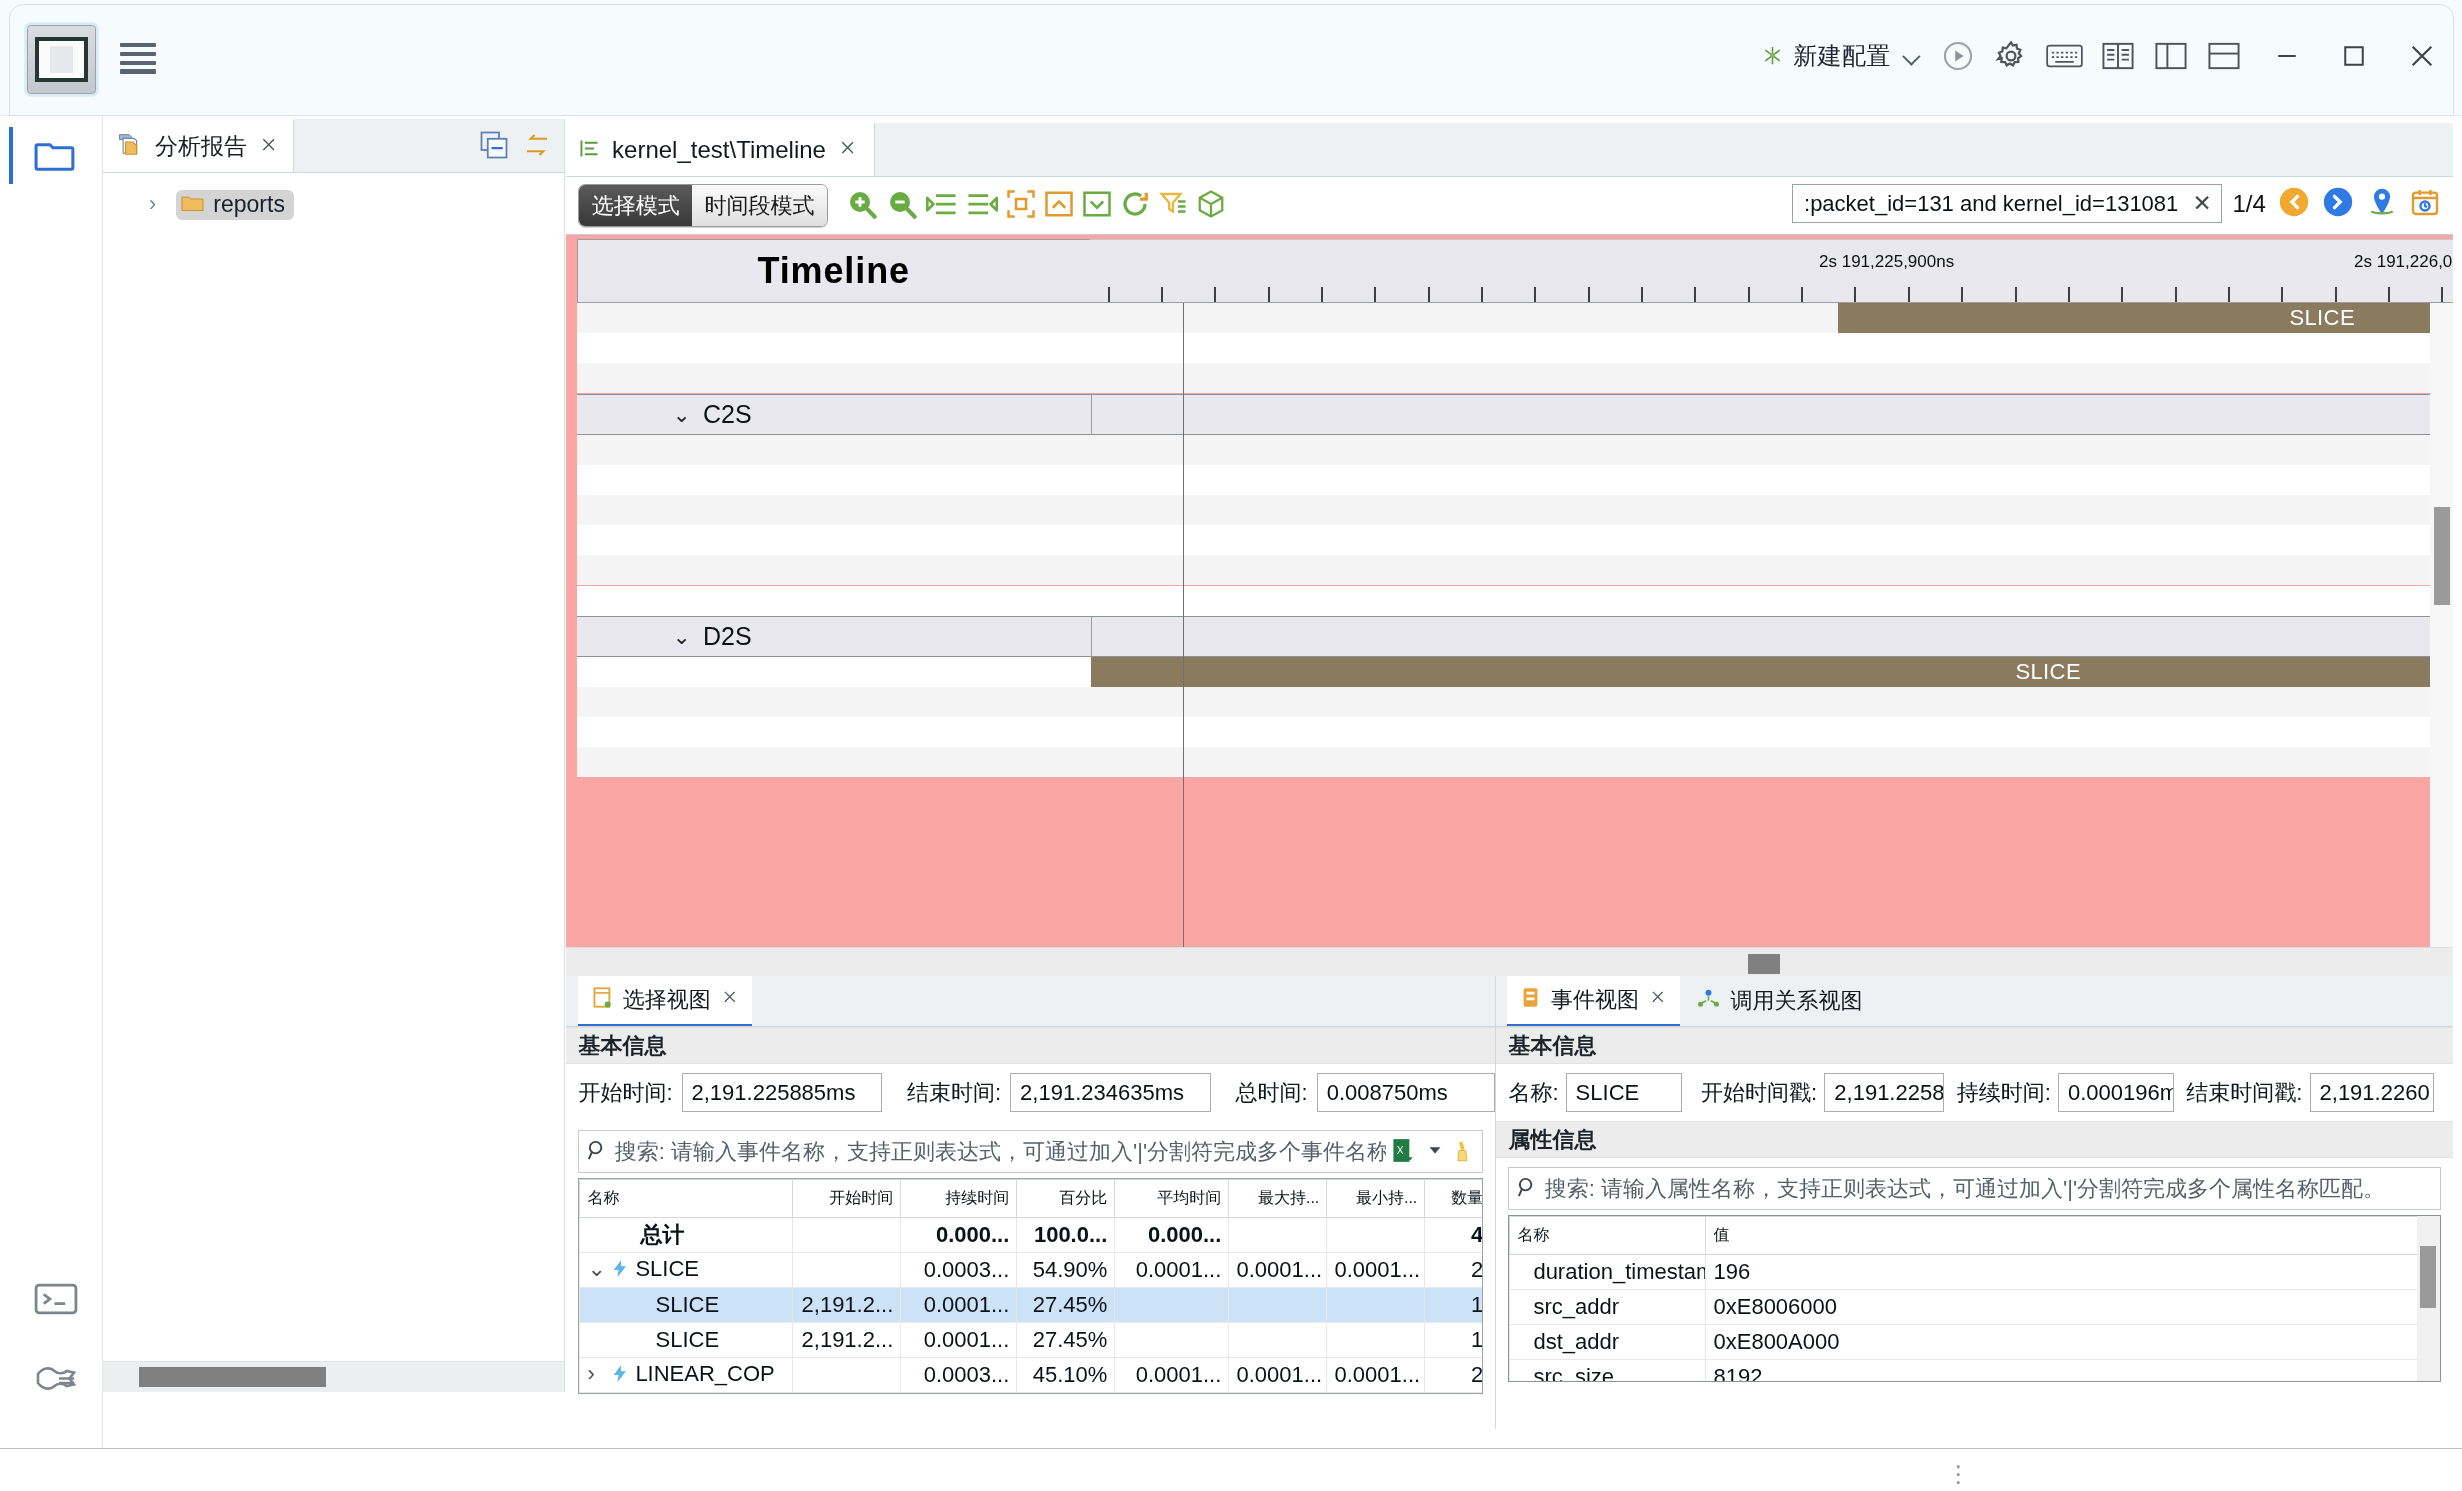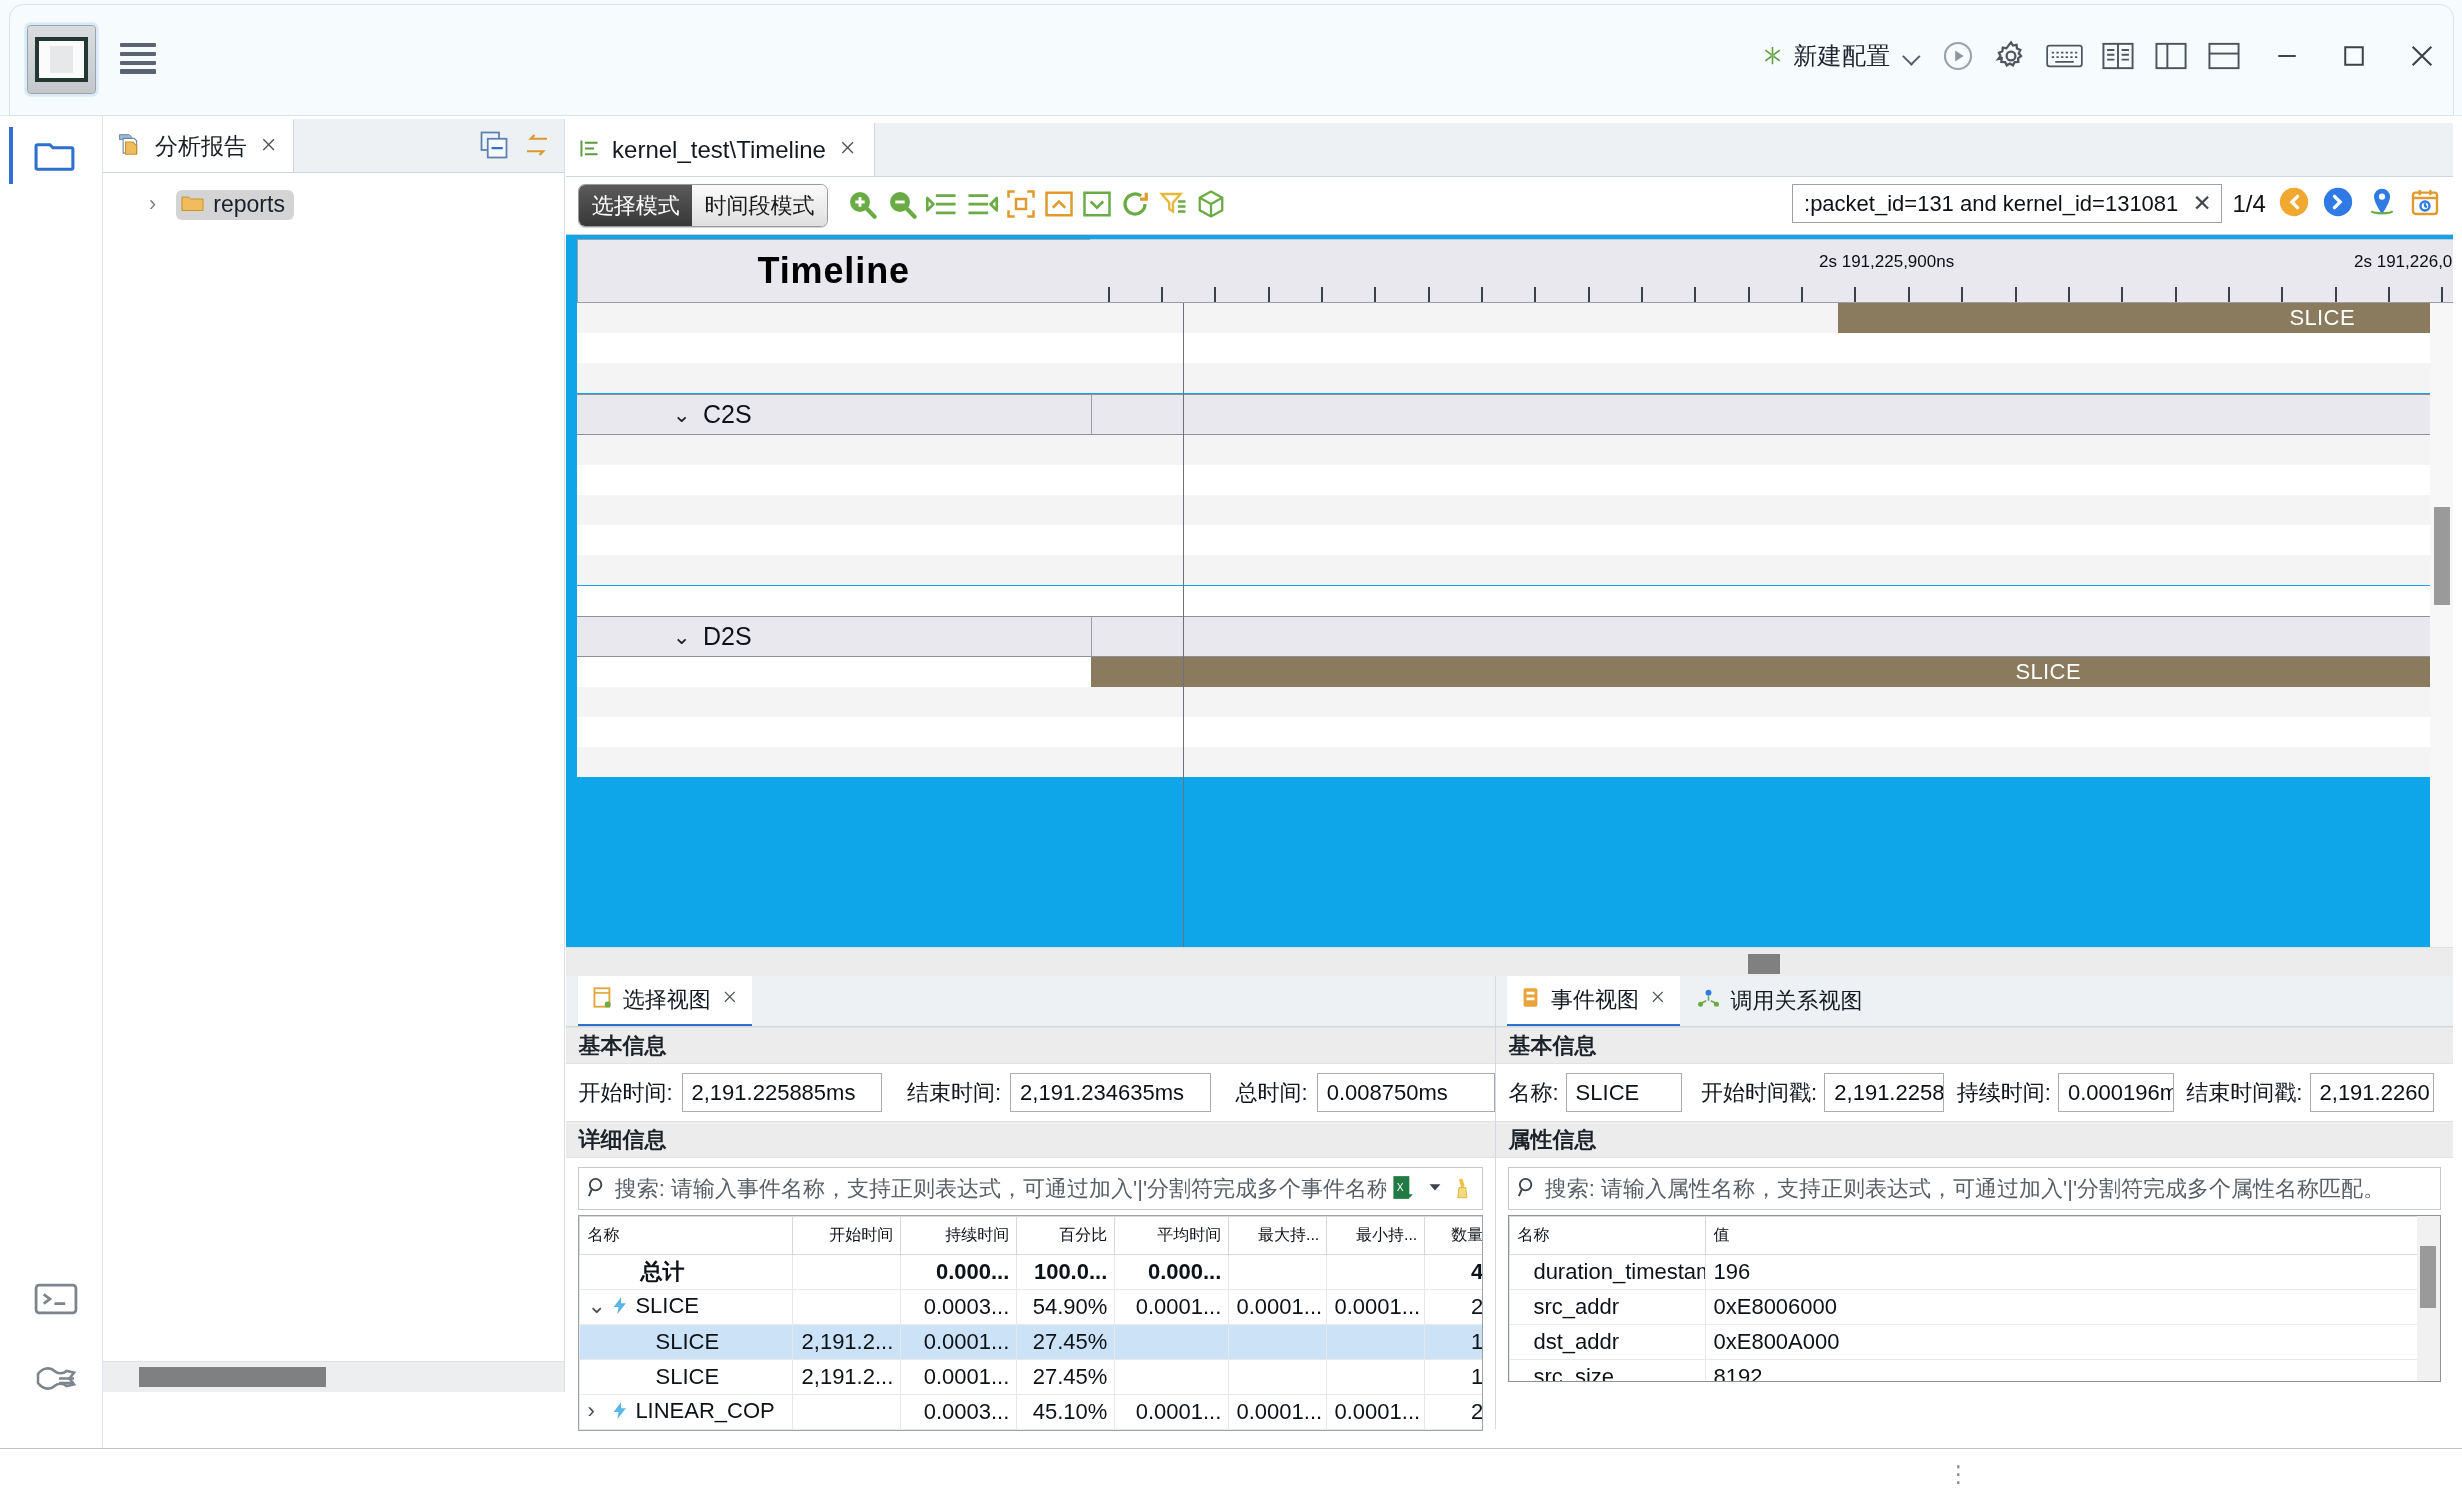--- a/index.html
+++ b/index.html
@@ -107,21 +107,21 @@
   .filterwrap{position:absolute;right:12.4px;top:7.1px;display:flex;align-items:center;gap:10.7px;}
   .filterbox{
     display:flex;align-items:center;height:39px;border:0.9px solid #9ba1a7;background:#fff;
     padding:0 9px 0 10.7px;box-sizing:border-box;
   }
   .filterbox .ftext{font-size:22px;color:#0d1116;white-space:nowrap;}
   .filterbox .fx{margin-left:14.2px;font-size:23px;color:#44484c;}
   .fcount{font-size:24px;color:#111;}
 
   
-  .timeline{position:relative;height:745px;border-top:0.9px solid #c8cdd2;background:#0ea5e9;overflow:hidden;}
+  .timeline{position:relative;height:745px;border-top:0.9px solid #c8cdd2;background:#fca5a5;overflow:hidden;}
   .tl-head{
     position:absolute;left:10.7px;top:3.6px;width:514px;height:64px;background:#e8e8ee;
     border:0.9px solid #9b9fa5;display:flex;align-items:center;justify-content:center;box-sizing:border-box;
   }
   .tl-head span{font-size:36px;font-weight:bold;color:#000;letter-spacing:0.9px;}
   .tl-ruler{
     position:absolute;left:524px;top:3.6px;right:0;height:64px;background:#e8e8ee;
     border-top:0.9px solid #c6cacf;border-bottom:0.9px solid #9b9fa5;box-sizing:border-box;
   }
   .tl-ruler .lab{position:absolute;top:12.4px;font-size:17px;color:#0b0f14;white-space:nowrap;}
@@ -628,23 +628,20 @@
 
       <div class="fieldrow">
         <span class="flabel">开始时间:</span>
         <span class="finput" style="width:240px;">2,191.225885ms</span>
         <span class="flabel" style="margin-left:16px;">结束时间:</span>
         <span class="finput" style="width:240px;">2,191.234635ms</span>
         <span class="flabel" style="margin-left:16px;">总时间:</span>
         <span class="finput" style="width:213px;">0.008750ms</span>
       </div>
 
-      <div class="sect">
-        <span>详细信息</span>
-      </div>
 
       <div class="searchrow">
         <span style="margin-right:5.3px;">
           <svg width="23" height="23" viewBox="0 0 24 24" fill="none" stroke="#3c434b" stroke-width="2">
               <circle cx="10" cy="9" r="6"></circle>
               <path d="M6 14l-3 7"></path>
             </svg>
         </span>
         <span class="sph">搜索: 请输入事件名称，支持正则表达式，可通过加入'|'分割符完成多个事件名称匹</span>
         <span style="margin:0 5.3px;">

